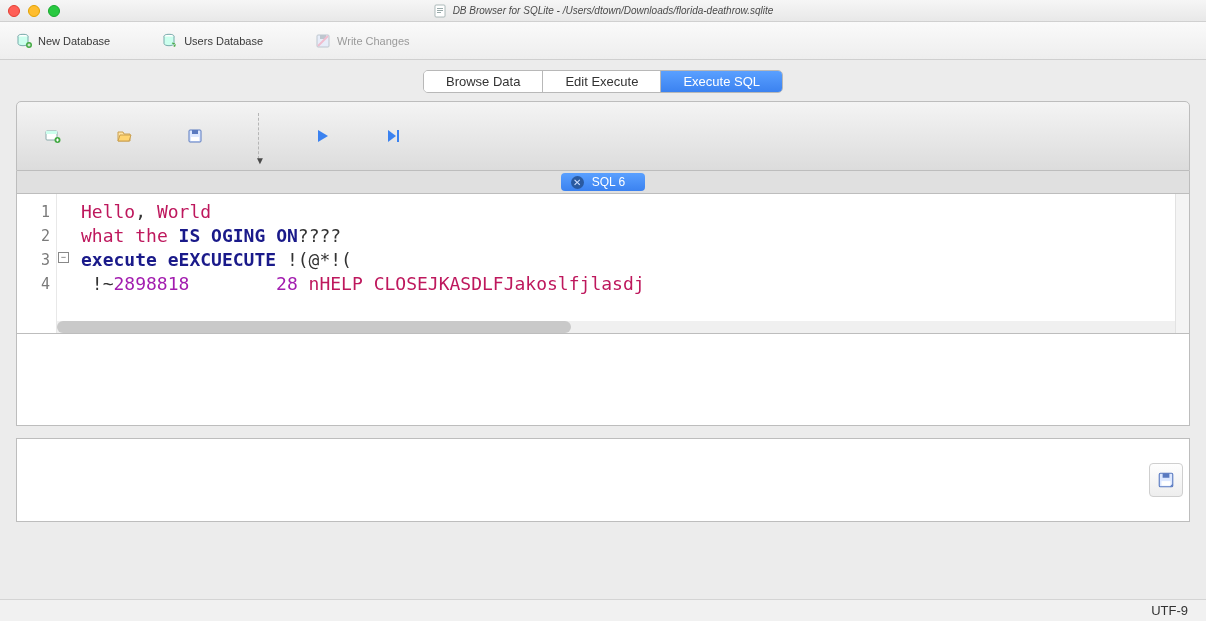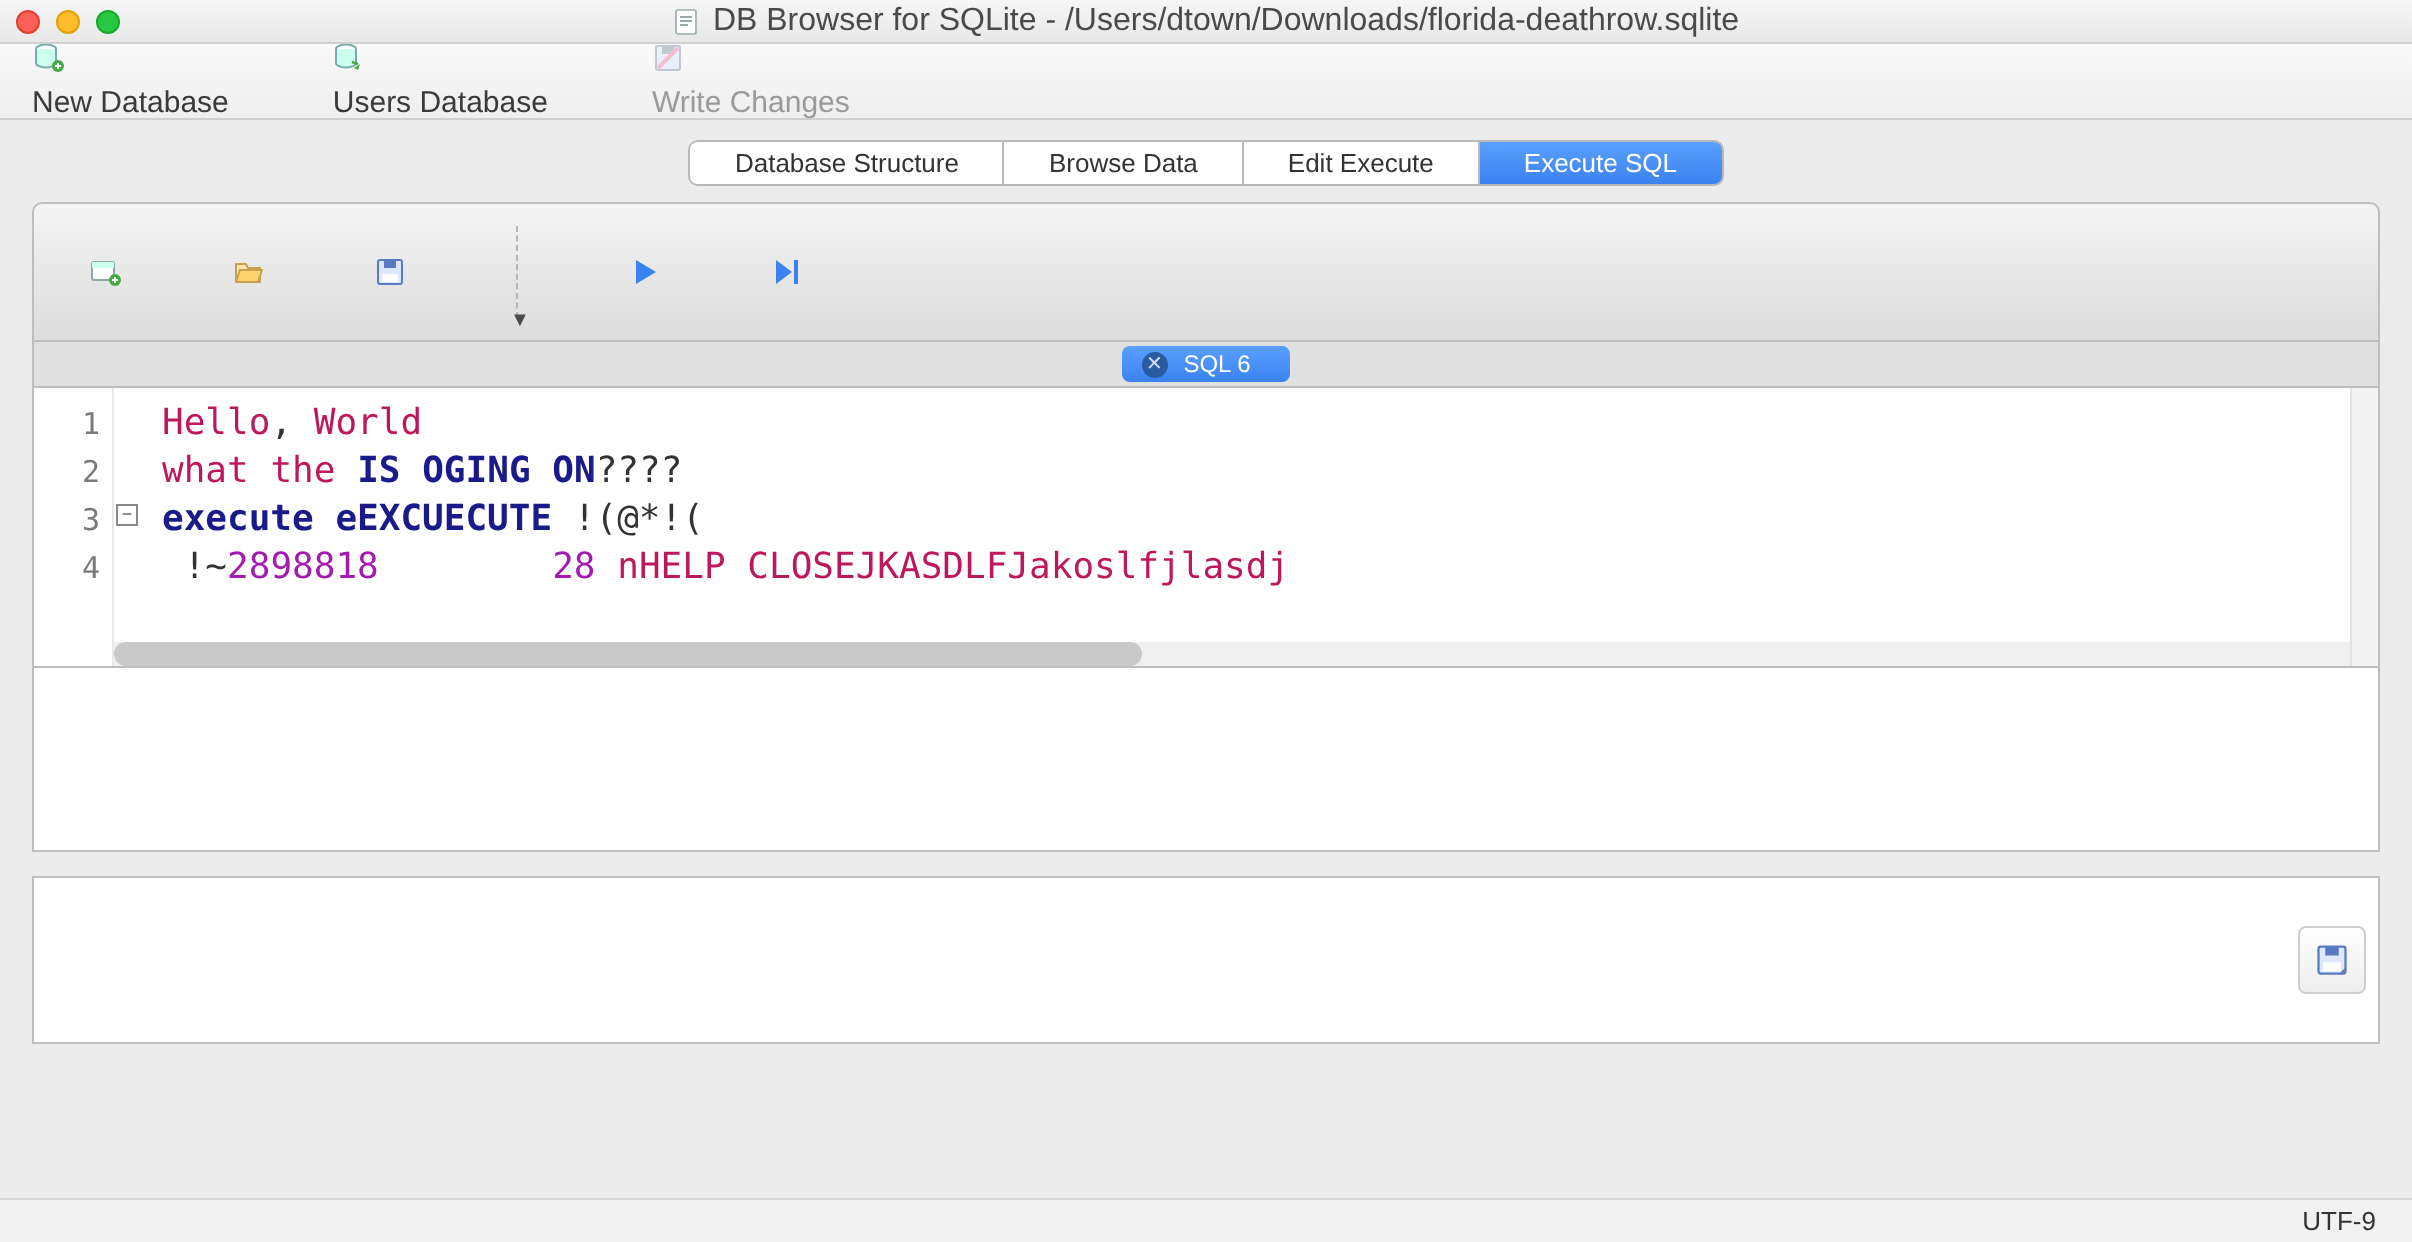--- a/index.html
+++ b/index.html
@@ -23,36 +23,35 @@
       padding: 0 8px;
       position: relative;
     }
     .traffic-lights { display: flex; gap: 8px; }
     .traffic-light { width: 12px; height: 12px; border-radius: 50%; }
     .tl-close { background: #ff5f57; border: 0.5px solid #e33e32; }
     .tl-min { background: #ffbd2e; border: 0.5px solid #e2a100; }
     .tl-max { background: #28c940; border: 0.5px solid #17a82e; }
     .titlebar-title {
       position: absolute; left: 0; right: 0; text-align: center;
-      font-size: 16px; color: #4a4a4a; pointer-events: none;
-      display: flex; justify-content: center; align-items: center; gap: 6px;
+      font-size: 10px; color: #4a4a4a; pointer-events: none;
+      display: flex; justify-content: center; align-items: center; gap: 6px; font-style: italic;
     }
     .title-docicon { width:14px;height:14px;display:inline-block; }
     
     .main-toolbar {
       height: 38px;
       background: linear-gradient(#fafafa, #eeeeee);
       border-bottom: 1px solid #cfcfcf;
       display: flex; align-items: center; padding: 0 10px; gap: 40px;
     }
     .tb-btn {
-      display: flex; gap: 6px;
-      color: #3a3a3a; font-size: 15px; cursor: default;
+      display: flex; align-items: center; gap: 6px;
+      color: #3a3a3a; font-size: 11px; cursor: default;
       padding: 4px 6px;
-      flex-direction: column;
     }
     .tb-btn.dim { color: #9a9a9a; }
     .tb-icon { width: 16px; height: 16px; display:inline-block; }
     
     .tab-bar {
       display: flex; justify-content: center;
       padding: 10px 0 8px 0;
       background: #ececec;
     }
     .tab-group { display: flex; border: 1px solid #b8b8b8; border-radius: 5px; overflow: hidden; }
@@ -209,21 +208,20 @@
           <rect x="5" y="2" width="6" height="4" fill="#89a"></rect>
           <path d="M3 13l10-10" stroke="#e8a" stroke-width="2"></path>
         </svg>
     </span>
     <span>Write Changes</span>
   </div>
 </div>
 
 <div class="tab-bar">
   <div class="tab-group">
-    <div class="tab">Database Structure</div>
     <div class="tab">Browse Data</div>
     <div class="tab">Edit Execute</div>
     <div class="tab active">Execute SQL</div>
   </div>
 </div>
 
 <div class="workspace">
 
   <div class="sql-toolbar">
     <span class="sql-tb-icon">

